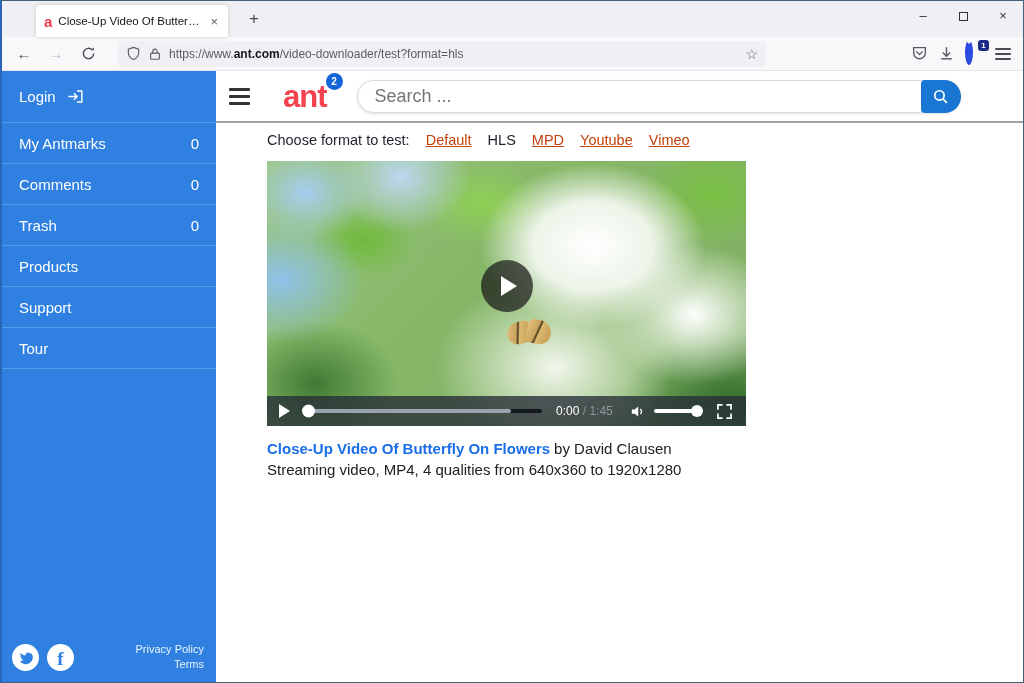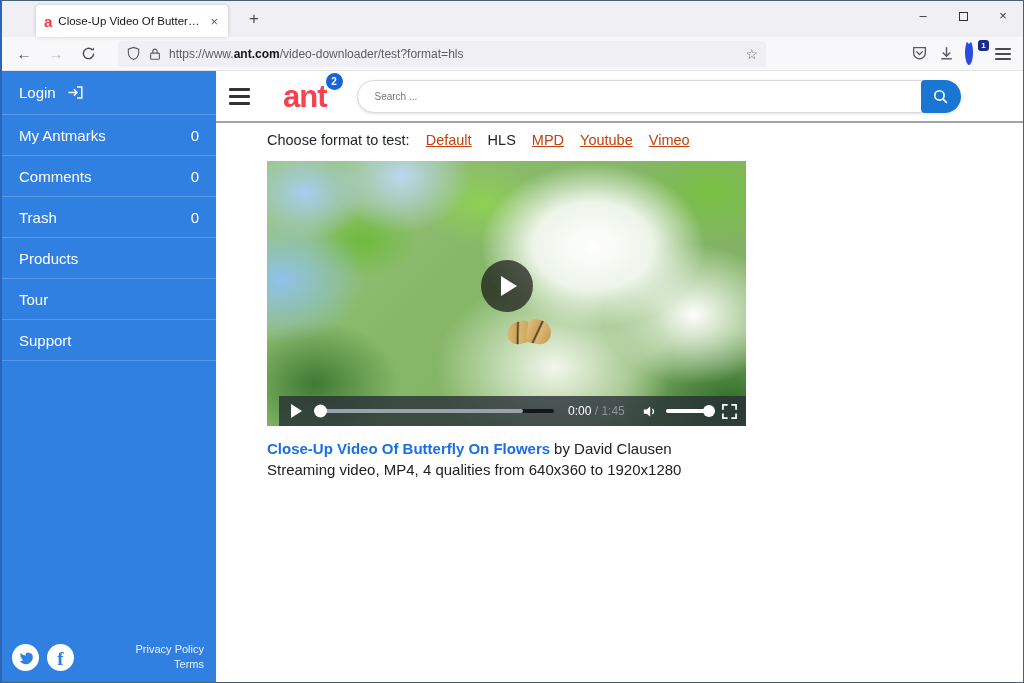--- a/index.html
+++ b/index.html
@@ -29,37 +29,37 @@
   .ext-ring { width:18px; height:18px; border:4px solid #2b4ae0; border-radius:50%; border-top-color:transparent; transform:rotate(40deg); }
   .ext-badge { position:absolute; top:-4px; right:-4px; background:#1a2a86; color:#fff; font-size:8px; width:11px; height:11px; border-radius:3px; text-align:center; line-height:11px; font-weight:bold; }
   .hamburger-sm { display:flex; flex-direction:column; gap:3px; width:16px; }
   .hamburger-sm span { height:2px; background:#4a4a52; border-radius:1px; }
 
   
   .page { flex:1; display:flex; min-height:0; }
 
   .sidebar { width:214px; background:#2f80e0; color:#fff; position:relative; flex:0 0 214px; }
   .side-item { height:41px; display:flex; align-items:center; padding:0 17px; font-size:15px; border-bottom:1px solid #539ae8; cursor:pointer; }
-  .side-item.login { height:44px; }
+  .side-item.login { height:52px; }
   .side-item .count { margin-left:auto; font-size:15px; }
   .login-icon { margin-left:10px; display:flex; }
   .side-footer { position:absolute; bottom:10px; left:10px; right:12px; display:flex; align-items:center; }
   .soc { width:27px; height:27px; background:#fff; border-radius:50%; display:flex; align-items:center; justify-content:center; margin-right:8px; }
   .soc .fb-f { color:#2f80e0; font-weight:bold; font-size:19px; font-family:"Liberation Serif", serif; line-height:1; margin-top:3px; }
   .side-links { margin-left:auto; text-align:right; font-size:11px; color:#eaf2fd; line-height:15px; }
 
   .main { flex:1; display:flex; flex-direction:column; background:#fff; min-width:0; }
   .site-header { height:52px; border-bottom:2px solid #a3a3a3; display:flex; align-items:center; padding-left:13px; flex:0 0 52px; }
   .hamburger-lg { display:flex; flex-direction:column; gap:4px; width:21px; margin-right:33px; }
   .hamburger-lg span { height:3px; background:#333; border-radius:1px; }
   .logo { position:relative; margin-right:30px; }
   .logo-text { color:#f4434f; font-weight:bold; font-size:31px; letter-spacing:-1px; line-height:1; }
   .logo-badge { position:absolute; top:-8px; right:-16px; width:17px; height:17px; background:#1565d8; border-radius:50%; color:#fff; font-size:10px; font-weight:bold; text-align:center; line-height:17px; }
   .search-wrap { width:604px; height:33px; position:relative; display:flex; }
-  .search-input { flex:1; height:33px; border:1px solid #d9d9de; border-radius:17px; padding:0 48px 0 17px; font-size:10px; color:#333; outline:none; box-shadow:0 1px 3px rgba(0,0,0,.12); font-family:"Liberation Sans", sans-serif; }
+  .search-input { flex:1; height:33px; border:1px solid #d9d9de; border-radius:17px; padding:0 48px 0 17px; font-size:18px; color:#333; outline:none; box-shadow:0 1px 3px rgba(0,0,0,.12); font-family:"Liberation Sans", sans-serif; }
   .search-input::placeholder { color:#757575; }
   .search-btn { position:absolute; right:0; top:0; width:40px; height:33px; background:#1976d2; border:none; border-radius:4px 17px 17px 4px; display:flex; align-items:center; justify-content:center; cursor:pointer; }
 
   .content { padding:9px 0 0 51px; }
   .format-row { display:flex; align-items:center; font-size:14.5px; color:#1d2129; gap:16px; }
   .format-row .lead { margin-right:0; }
   .fmt-link { color:#c2410c; text-decoration:underline; cursor:pointer; }
   .fmt-current { color:#1d2129; }
 
   
@@ -76,21 +76,21 @@
       radial-gradient(90px 60px at 45% 16%, #8ed054 0%, rgba(142,208,84,0) 70%),
       radial-gradient(120px 90px at 10% 84%, #3f7a33 0%, rgba(63,122,51,0) 70%),
       radial-gradient(150px 100px at 97% 92%, #2e6b28 0%, rgba(46,107,40,0) 75%),
       linear-gradient(135deg, #9cc77d 0%, #86b868 40%, #7fae62 100%); }
   .big-play { position:absolute; left:50%; top:47%; transform:translate(-50%,-50%); width:52px; height:52px; border-radius:50%; background:rgba(25,25,25,.72); display:flex; align-items:center; justify-content:center; cursor:pointer; }
   .big-play .tri { width:0; height:0; border-left:16px solid #fff; border-top:10px solid transparent; border-bottom:10px solid transparent; margin-left:4px; }
   .butterfly { position:absolute; left:50%; top:60%; width:46px; height:30px; }
   .wing { position:absolute; background:linear-gradient(105deg,#e3c27c 0%,#caa45f 40%,#4a3a1c 46%,#d9b870 52%,#c49a50 100%); }
   .wing.l { left:0; top:2px; width:24px; height:22px; border-radius:70% 30% 30% 60%; transform:rotate(-14deg); }
   .wing.r { left:20px; top:0; width:24px; height:24px; border-radius:30% 70% 60% 30%; transform:rotate(10deg); }
-  .controls { position:absolute; left:12px; right:0; bottom:0; height:30px; background:rgba(38,45,55,.78); display:flex; align-items:center; padding:0 14px 0 12px; gap:10px; }
+  .controls { position:absolute; left:0; right:0; bottom:0; height:30px; background:rgba(38,45,55,.78); display:flex; align-items:center; padding:0 14px 0 12px; gap:10px; }
   .ctrl-play { width:0; height:0; border-left:11px solid #fff; border-top:7px solid transparent; border-bottom:7px solid transparent; cursor:pointer; margin-right:4px; }
   .progress { position:relative; flex:0 0 238px; height:4px; background:#14171c; border-radius:2px; cursor:pointer; }
   .progress .buffer { position:absolute; left:0; top:0; height:100%; width:87%; background:#9aa3ad; border-radius:2px; }
   .progress .knob { position:absolute; left:-2px; top:50%; transform:translateY(-50%); width:13px; height:13px; background:#fff; border-radius:50%; }
   .time { font-size:12px; color:#fff; white-space:nowrap; margin-left:4px; }
   .time .dur { color:#8d949e; }
   .vol-group { display:flex; align-items:center; gap:8px; margin-left:6px; }
   .vol-track { position:relative; width:46px; height:4px; background:#fff; border-radius:2px; cursor:pointer; }
   .vol-knob { position:absolute; right:-3px; top:50%; transform:translateY(-50%); width:12px; height:12px; background:#fff; border-radius:50%; }
   .fs-icon { margin-left:auto; cursor:pointer; display:flex; }
@@ -180,24 +180,24 @@
         <span class="count">0</span>
       </div>
       <div class="side-item">
         <span>Trash</span>
         <span class="count">0</span>
       </div>
       <div class="side-item">
         <span>Products</span>
       </div>
       <div class="side-item">
+        <span>Support</span>
+      </div>
+      <div class="side-item">
         <span>Tour</span>
-      </div>
-      <div class="side-item">
-        <span>Support</span>
       </div>
       <div class="side-footer">
         <span class="soc">
           <svg width="15" height="15" viewBox="0 0 24 24">
               <path d="M22 5.8c-.7.3-1.5.5-2.2.6.8-.5 1.4-1.2 1.7-2.1-.8.5-1.6.8-2.5 1a3.9 3.9 0 0 0-6.7 3.6A11 11 0 0 1 4.3 4.6a3.9 3.9 0 0 0 1.2 5.2c-.6 0-1.2-.2-1.7-.5 0 1.9 1.3 3.5 3.1 3.8-.6.2-1.2.2-1.8.1.5 1.6 2 2.7 3.7 2.7A7.9 7.9 0 0 1 3 17.6 11 11 0 0 0 22 5.8z" fill="#2f80e0"></path>
             </svg>
         </span>
         <span class="soc">
           <span class="fb-f">f</span>
         </span>

